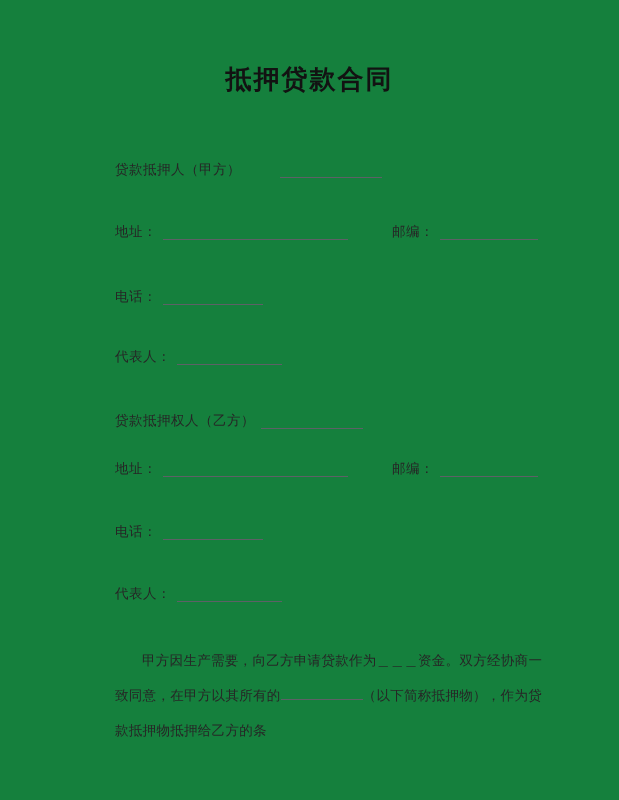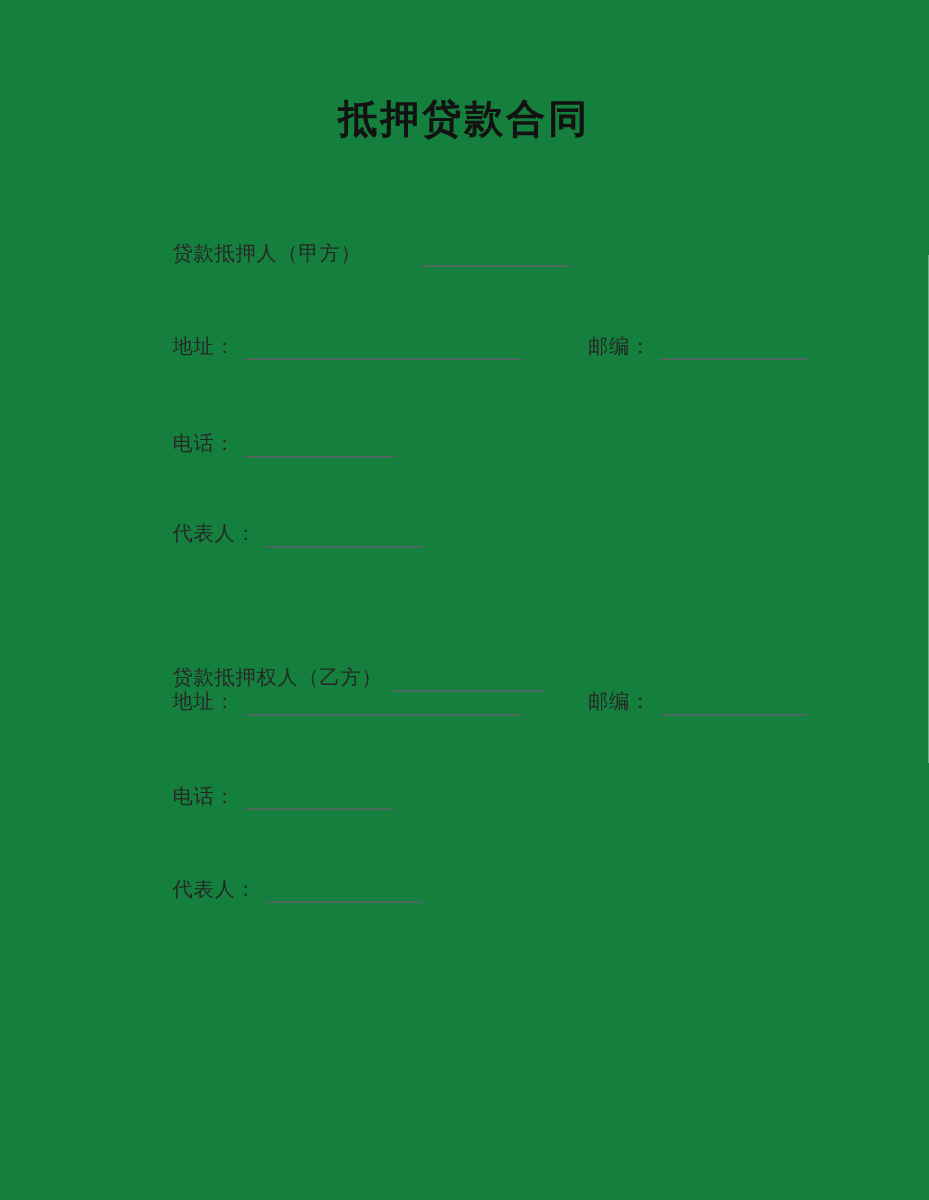--- a/index.html
+++ b/index.html
@@ -64,21 +64,21 @@
   .blank.w98  { width: 98px; }
   .blank.w105 { width: 105px; }
 
   
   #row-partyA-name   { left: 115px; top: 160px; gap: 33px; }
   #row-partyA-addr   { left: 115px; top: 222px; }
   #row-partyA-zip    { left: 392px; top: 222px; }
   #row-partyA-phone  { left: 115px; top: 287px; }
   #row-partyA-rep    { left: 115px; top: 347px; }
 
-  #row-partyB-name   { left: 115px; top: 411px; margin-top: 32px; }
+  #row-partyB-name   { left: 115px; top: 411px; }
   #row-partyB-addr   { left: 115px; top: 459px; }
   #row-partyB-zip    { left: 392px; top: 459px; }
   #row-partyB-phone  { left: 115px; top: 522px; }
   #row-partyB-rep    { left: 115px; top: 584px; }
 
   .body-paragraph {
     position: absolute;
     left: 115px;
     top: 643px;
     width: 435px;
@@ -146,14 +146,17 @@
   <div class="field-row" id="row-partyB-phone">
     <span class="field-label">电话：</span>
     <span class="blank w100"></span>
   </div>
 
   <div class="field-row" id="row-partyB-rep">
     <span class="field-label">代表人：</span>
     <span class="blank w105"></span>
   </div>
 
+  <div class="body-paragraph">
+    <span>甲方因生产需要，向乙方申请贷款作为＿＿＿资金。双方经协商一致同意，在甲方以其所有的</span><span class="ul-blank"></span><span>（以下简称抵押物），作为贷款抵押物抵押给乙方的条</span>
+  </div>
 
 </div>
 
 </body></html>

